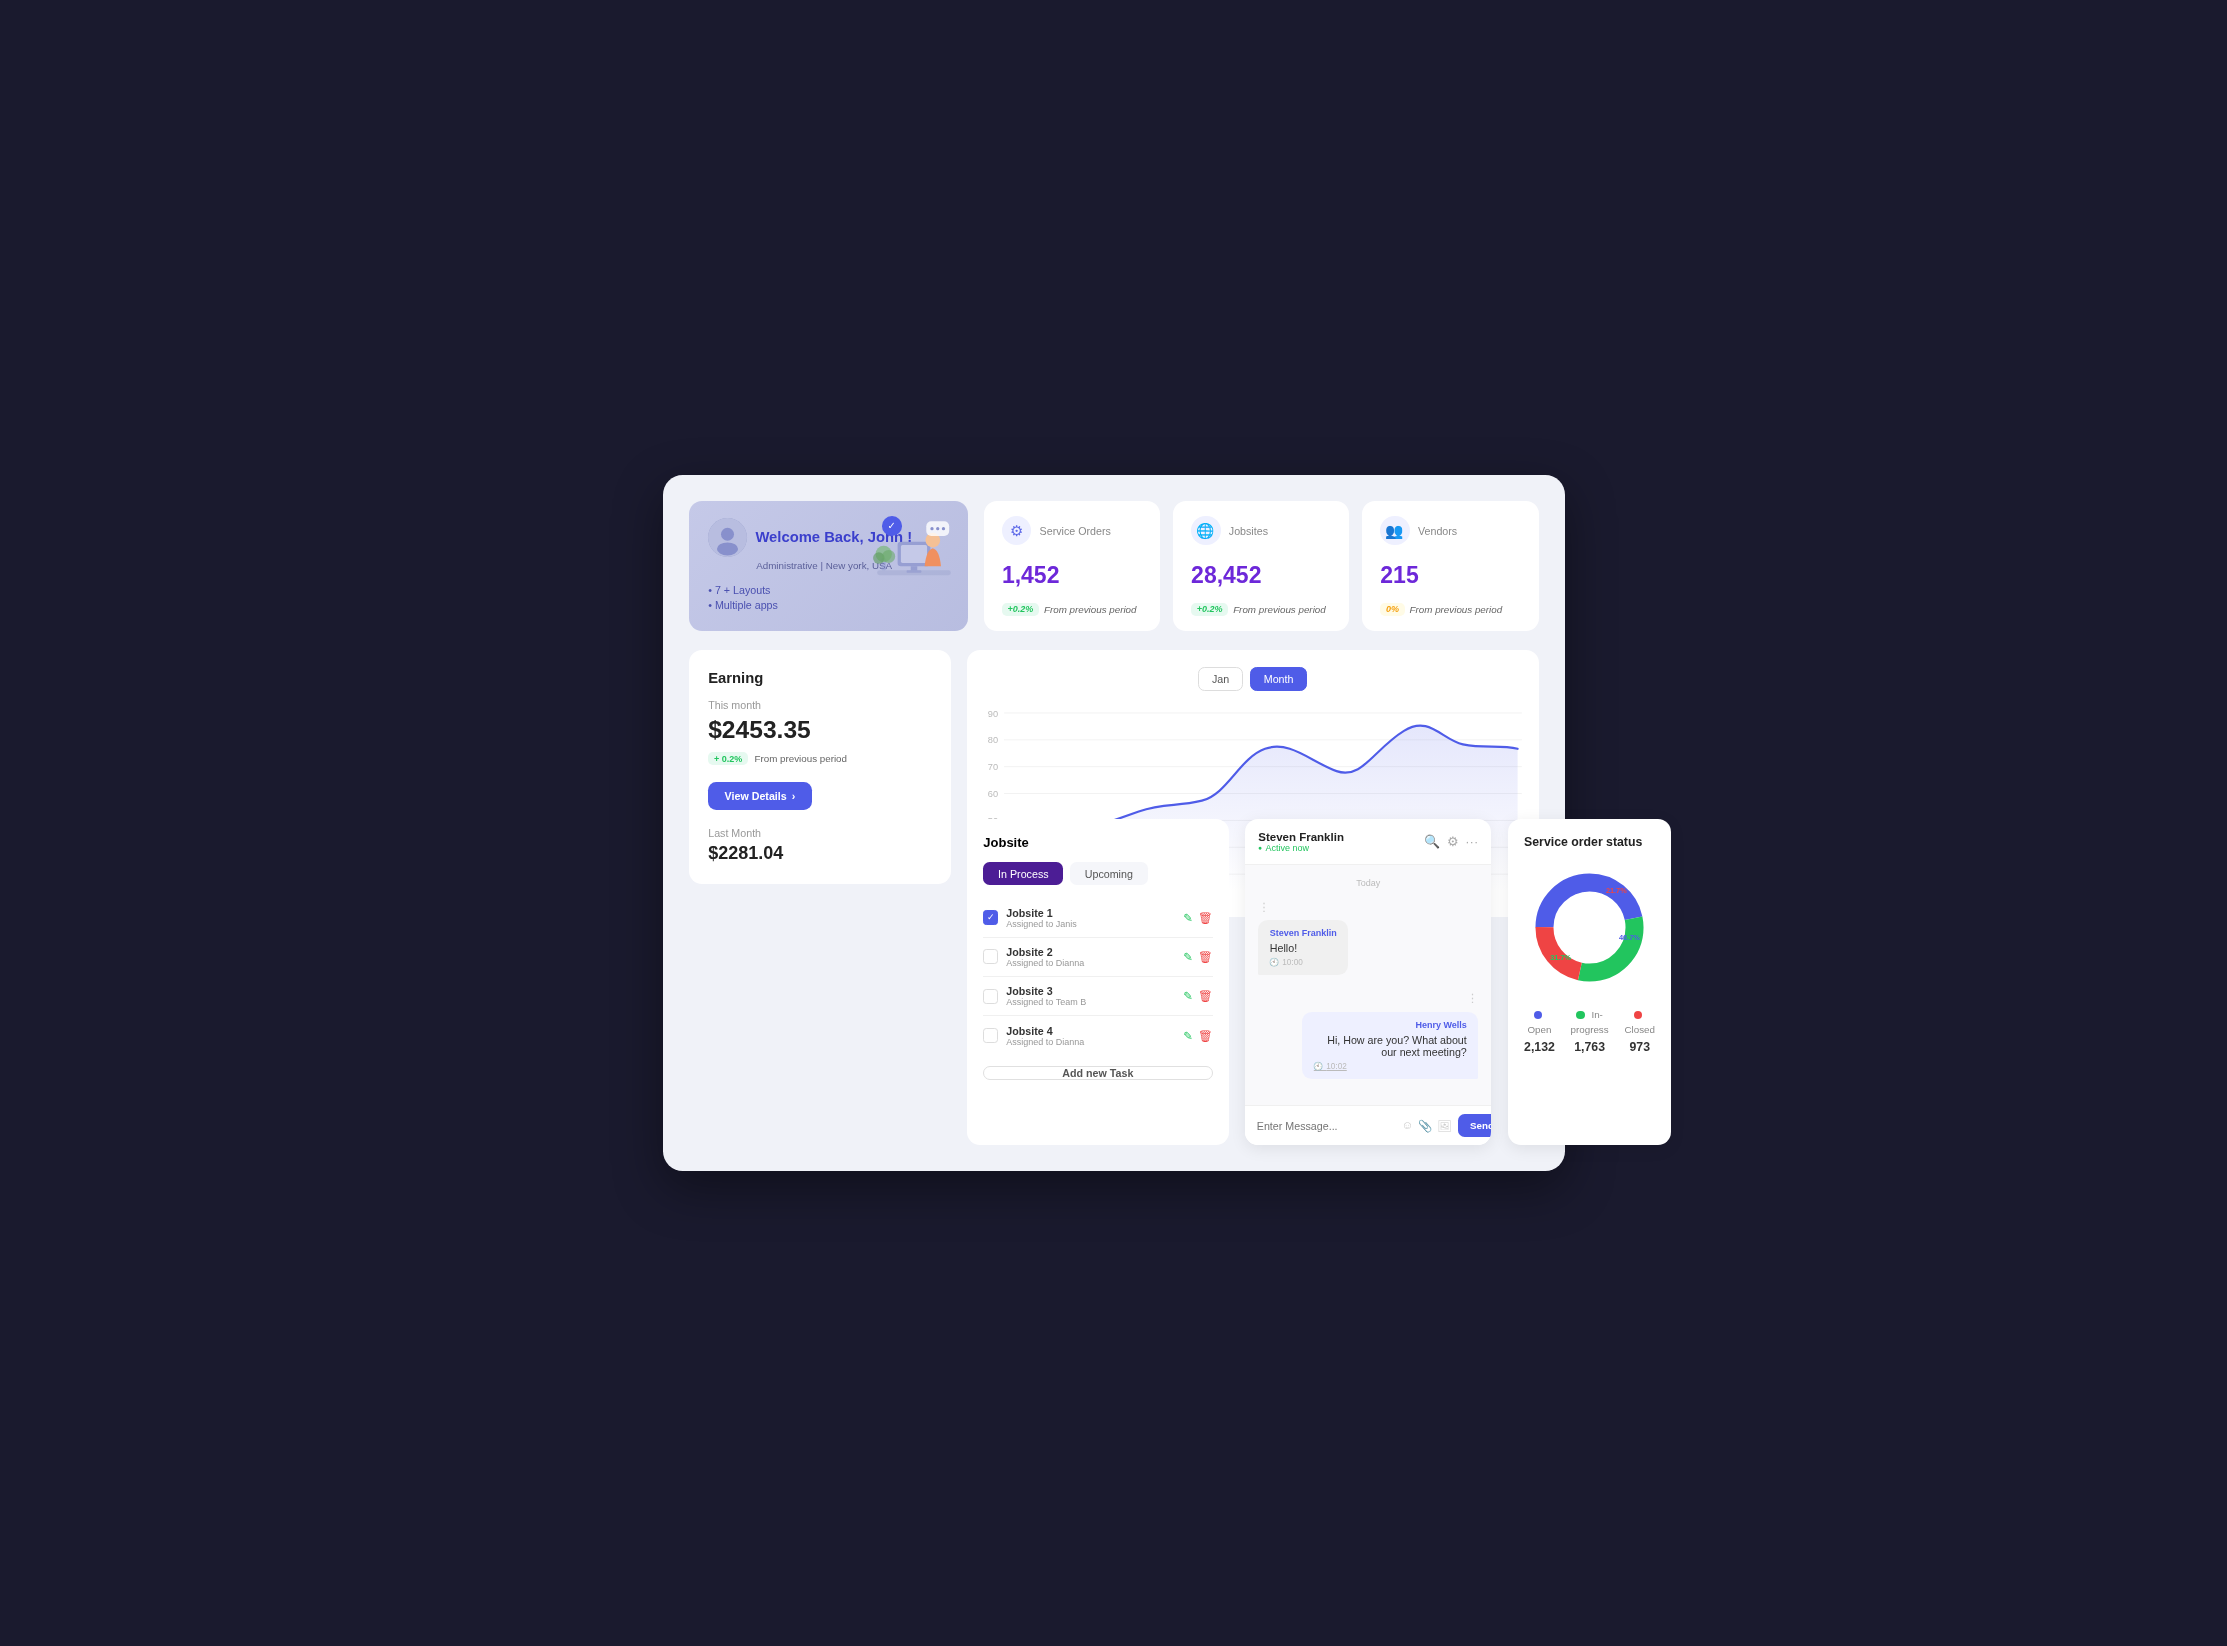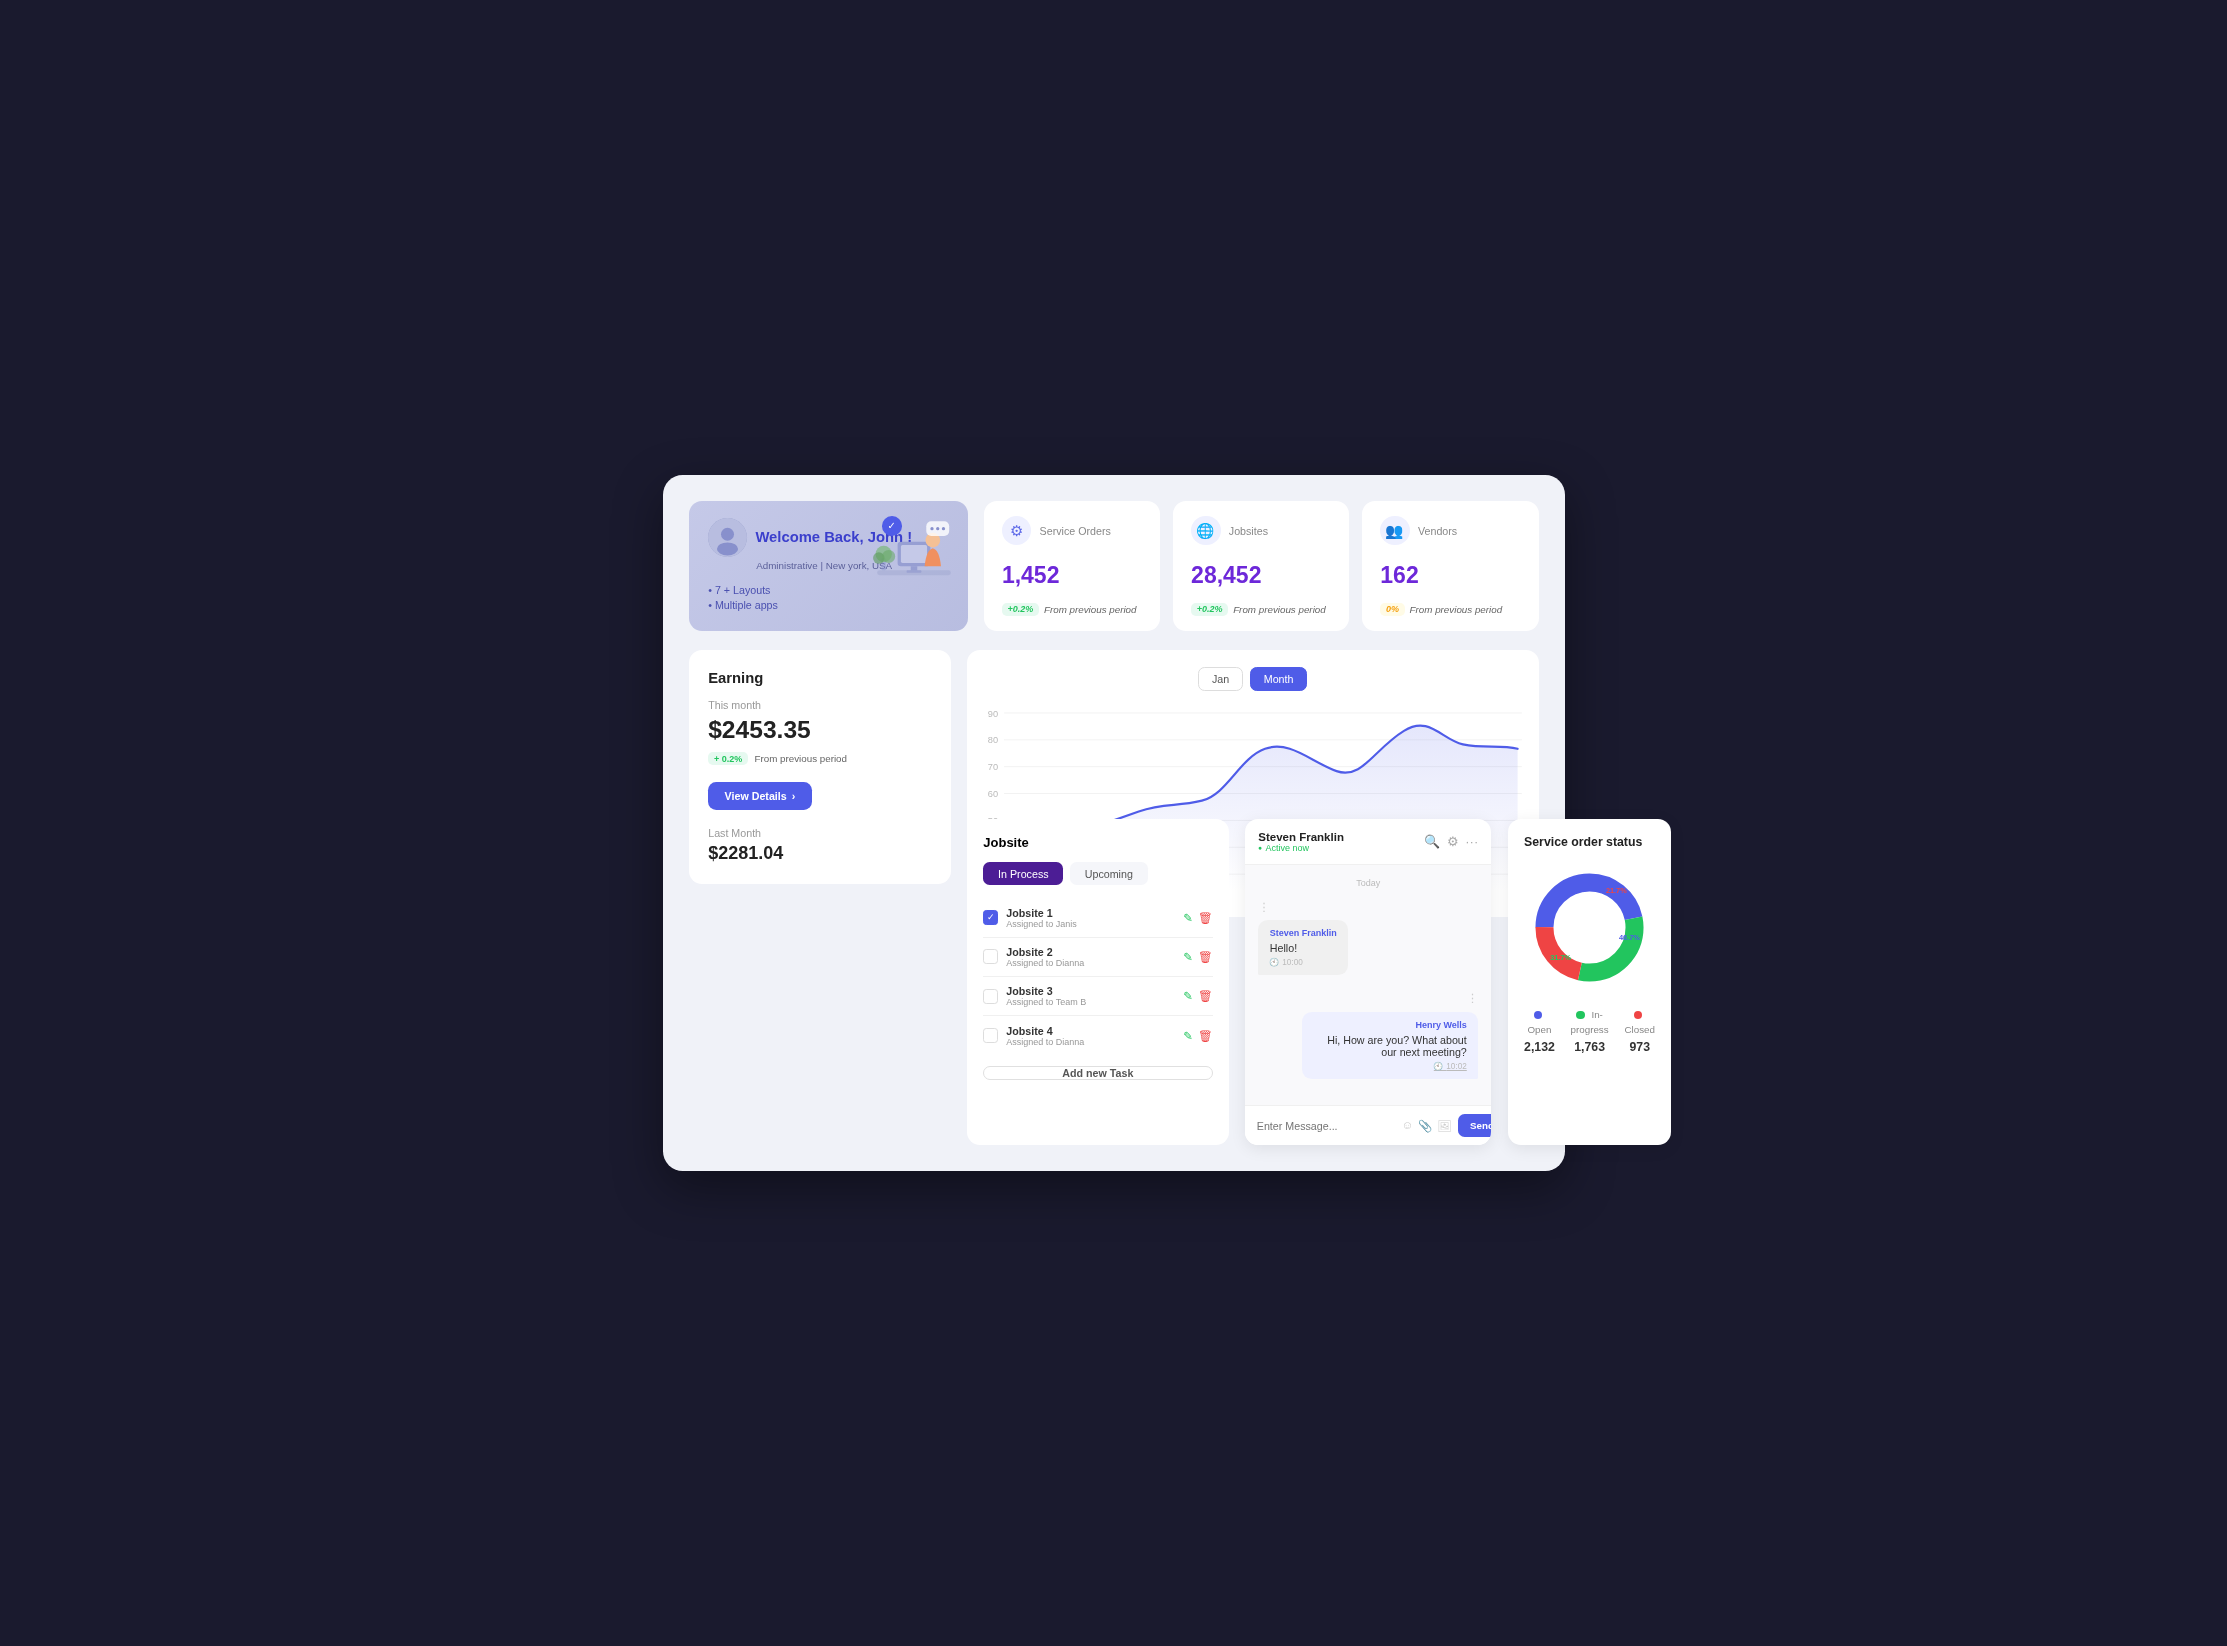--- a/index.html
+++ b/index.html
@@ -466,21 +466,21 @@
           <span class="badge-green">+0.2%</span>
           <span>From previous period</span>
         </div>
       </div>
 
       <div class="stat-card">
         <div class="stat-card-header">
           <div class="stat-icon">👥</div>
           <span class="stat-title">Vendors</span>
         </div>
-        <div class="stat-value">162</div>
+        <div class="stat-value">215</div>
         <div class="stat-change">
           <span class="badge-yellow">0%</span>
           <span>From previous period</span>
         </div>
       </div>
     </div>
   </div>
 
   <div class="main-section">
 
@@ -619,21 +619,21 @@
             <div class="msg-text">Hello!</div>
             <div class="msg-time">🕙 <span>10:00</span></div>
           </div>
         </div>
 
         <div style="display:flex;flex-direction:column;align-items:flex-end;margin-bottom:4.9px;">
           <span class="msg-more">⋮</span>
           <div class="msg-bubble-right">
             <div class="msg-sender-right">Henry Wells</div>
             <div class="msg-text">Hi, How are you? What about our next meeting?</div>
-            <div class="msg-time" style="text-align:right;text-decoration:underline;">🕙 <span>10:02</span></div>
+            <div class="msg-time" style="text-align:left;text-decoration:underline;">🕙 <span>10:02</span></div>
           </div>
         </div>
       </div>
       <div class="chat-input-area">
         <input class="chat-input" type="text" placeholder="Enter Message..." style="">
         <div class="chat-input-icons">
           <span>☺</span>
           <span>📎</span>
           <span>🖼</span>
         </div>

